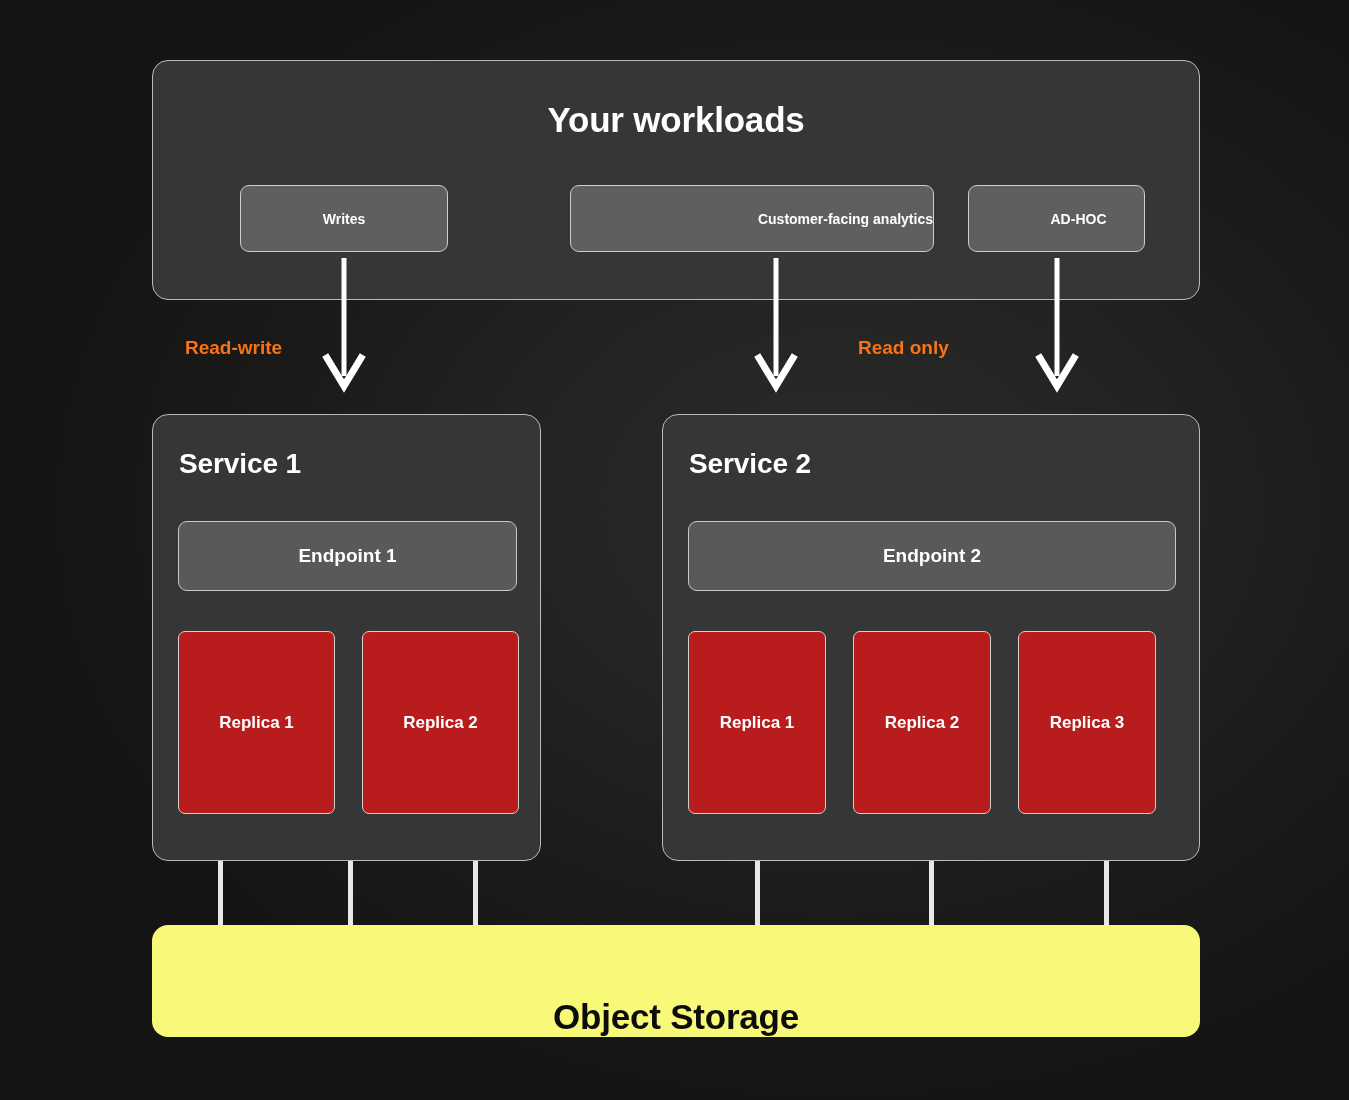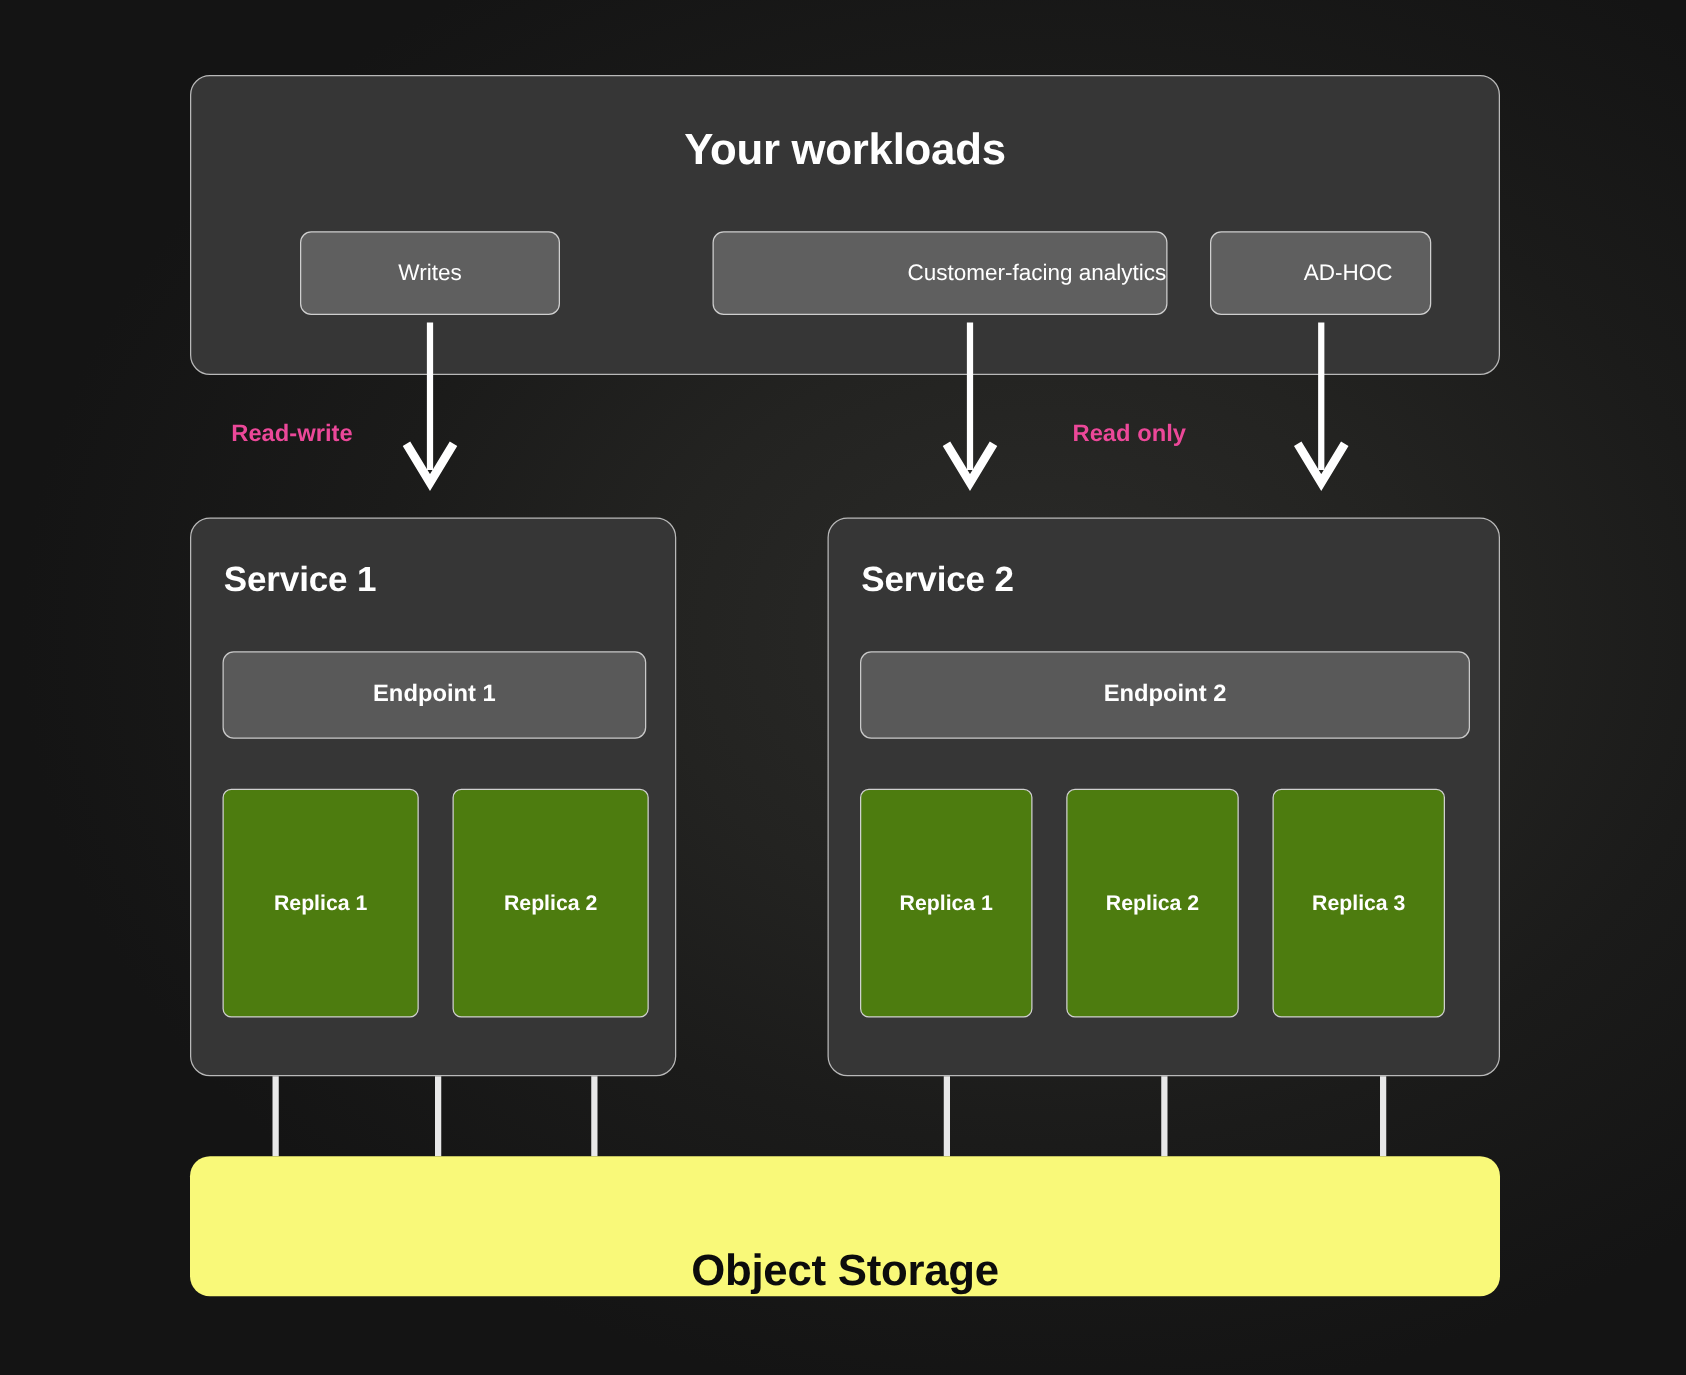--- a/index.html
+++ b/index.html
@@ -52,22 +52,22 @@
 
   .workload-chip {
     position: absolute;
     background: #5f5f5f;
     border: 1.5px solid #cfcfcf;
     border-radius: 9px;
     display: flex;
     align-items: center;
     justify-content: center;
     color: #ffffff;
-    font-size: 18px;
-    font-weight: 400;
+    font-size: 14px;
+    font-weight: 700;
     top: 185px;
     height: 67px;
   }
 
   #chip-writes       { left: 240px;  width: 208px; }
   #chip-analytics    { left: 570px;  width: 364px; justify-content: flex-end; }
   #chip-adhoc        { left: 968px;  width: 177px; padding-left: 44px; }
 
   
   .arrow {
@@ -76,21 +76,21 @@
     width: 46px;
     height: 132px;
     overflow: visible;
   }
   #arrow-writes    { left: 321px; }
   #arrow-analytics { left: 753px; }
   #arrow-adhoc     { left: 1034px; }
 
   .flow-label {
     position: absolute;
-    color: #ec4899;
+    color: #f97316;
     font-size: 19px;
     font-weight: 700;
     white-space: nowrap;
   }
   #label-read-write { left: 185px; top: 337px; }
   #label-read-only  { left: 858px; top: 337px; }
 
   
   #service-1-panel { left: 152px; top: 414px; width: 389px; height: 447px; }
   #service-2-panel { left: 662px; top: 414px; width: 538px; height: 447px; }
@@ -126,21 +126,21 @@
   .replica-row {
     position: absolute;
     left: 25px;
     top: 216px;
     height: 183px;
     display: flex;
     gap: 27px;
   }
 
   .replica-box {
-    background: #4d7c0f;
+    background: #b91c1c;
     border: 1.5px solid #d0d0d0;
     border-radius: 7px;
     width: 157px;
     height: 183px;
     display: flex;
     align-items: center;
     justify-content: center;
     color: #ffffff;
     font-size: 17px;
     font-weight: 700;

